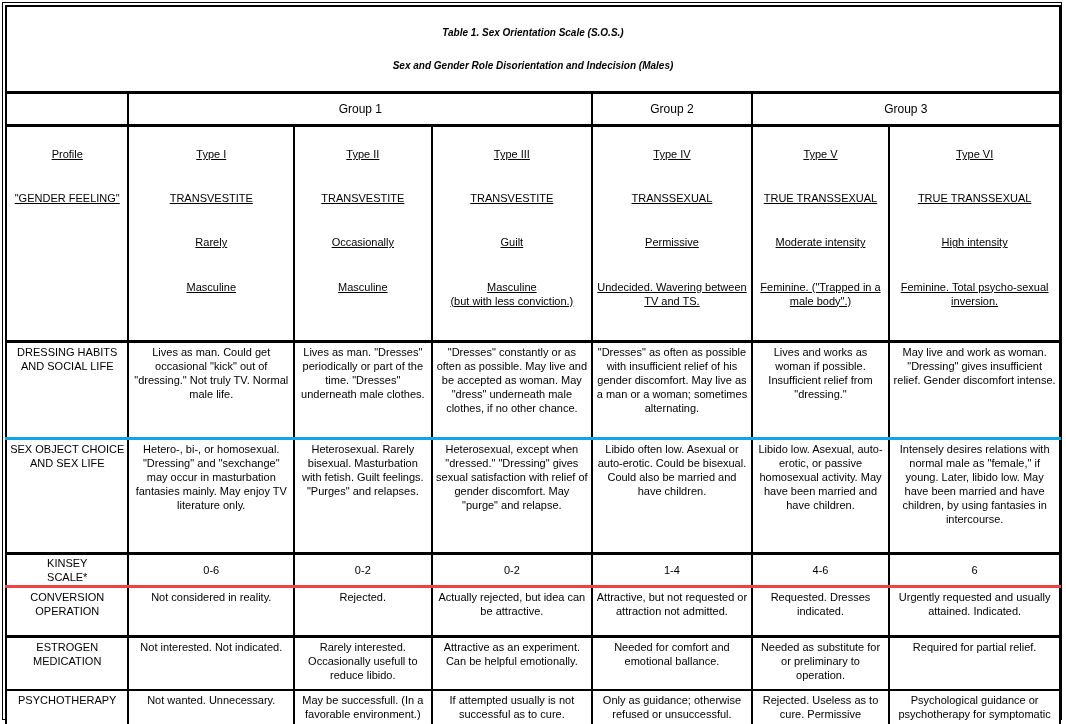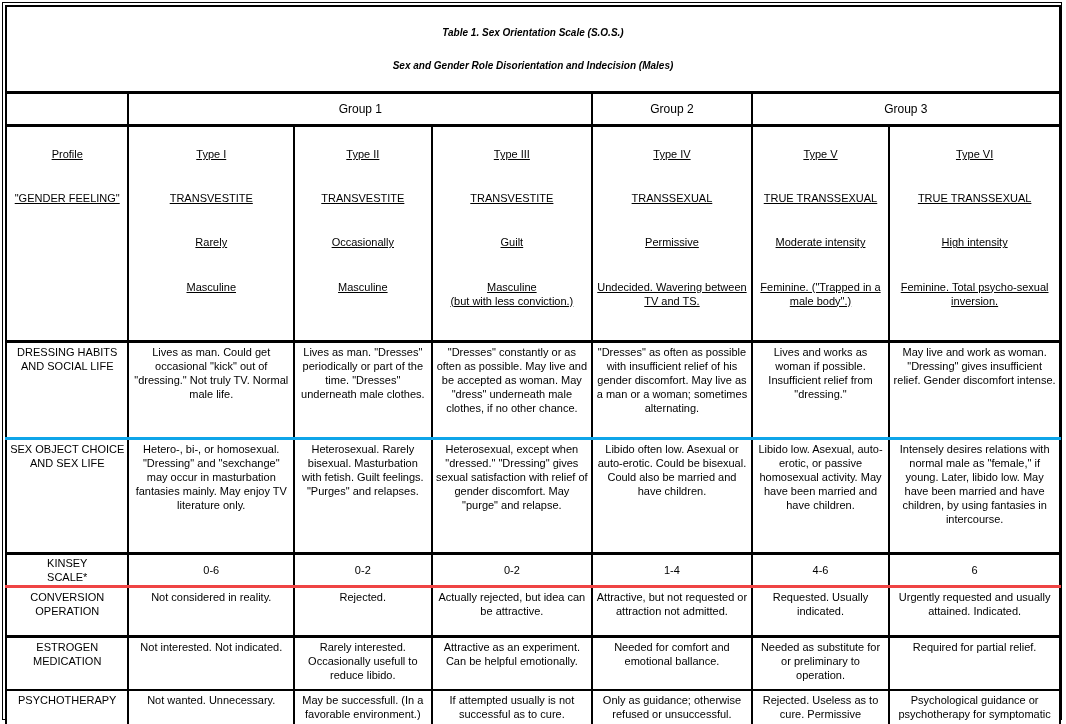--- a/index.html
+++ b/index.html
@@ -129,21 +129,21 @@
     <td>4-6</td>
     <td>6</td>
   </tr>
 
   <tr class="r-conversion" style="height:50px">
     <td class="label-cell">CONVERSION OPERATION</td>
     <td>Not considered in reality.</td>
     <td>Rejected.</td>
     <td class="dbl">Actually rejected, but idea can be attractive.</td>
     <td>Attractive, but not requested or attraction not admitted.</td>
-    <td>Requested. Usually indicated.</td>
+    <td>Requested. Dresses indicated.</td>
     <td>Urgently requested and usually attained. Indicated.</td>
   </tr>
 
   <tr class="r-estrogen" style="height:54px">
     <td class="label-cell">ESTROGEN MEDICATION</td>
     <td>Not interested. Not indicated.</td>
     <td>Rarely interested. Occasionally usefull to reduce libido.</td>
     <td class="dbl">Attractive as an experiment. Can be helpful emotionally.</td>
     <td>Needed for comfort and emotional ballance.</td>
     <td>Needed as substitute for or preliminary to operation.</td>

